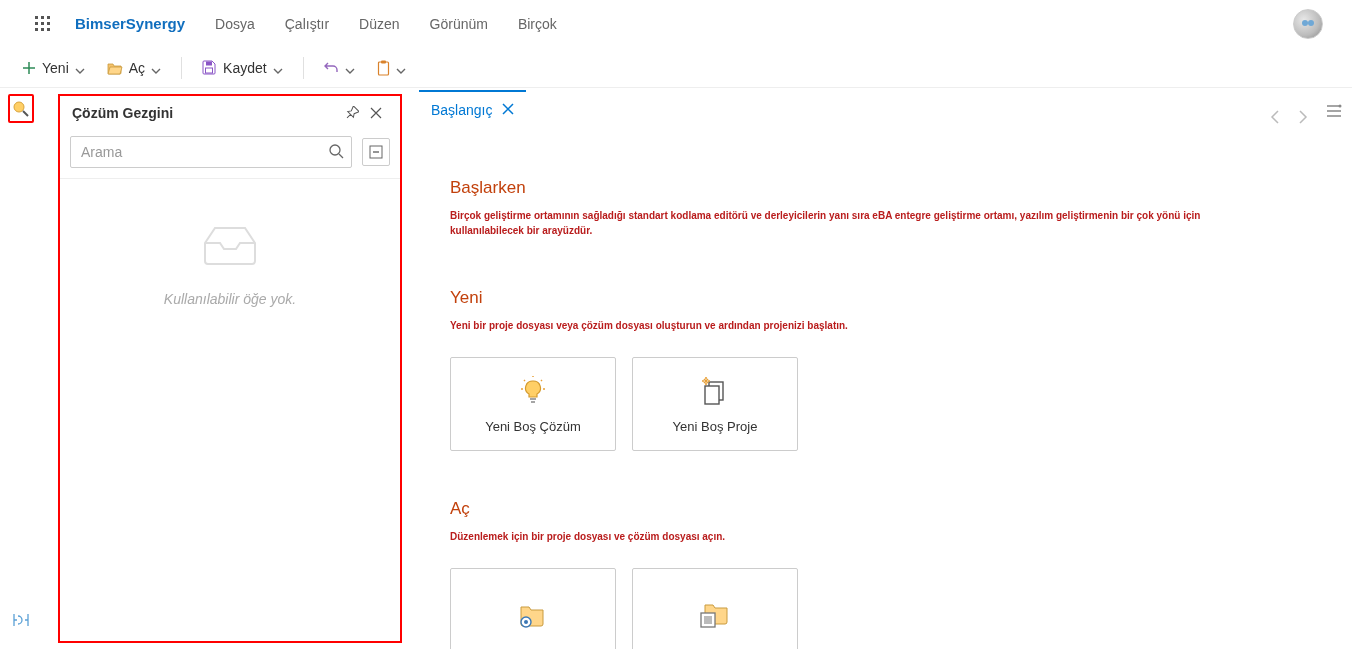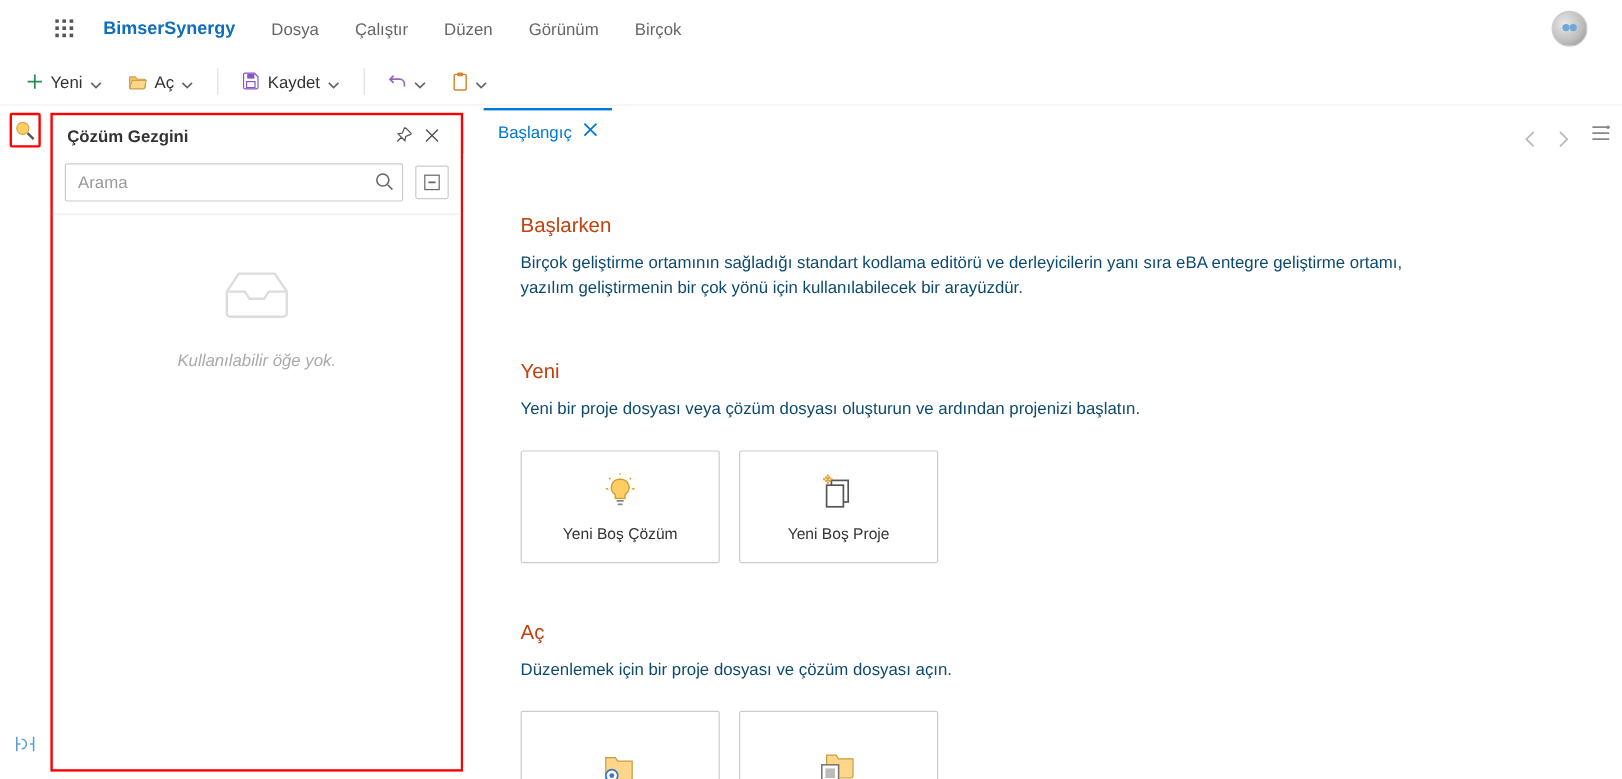--- a/index.html
+++ b/index.html
@@ -1,19 +1,19 @@
 <!DOCTYPE html>
 <html><head>
 <meta charset="utf-8">
 <style>
   * { box-sizing: border-box; margin: 0; padding: 0; font-family: "Segoe UI", Arial, sans-serif; }
   body { width: 1352px; height: 649px; overflow: hidden; background: #fff; color: #333; }
 
   
-  .menubar { height: 48px; display: flex; align-items: center; padding: 0 29px; border-bottom: 1px solid transparent; margin-left: 11px; }
+  .menubar { height: 48px; display: flex; align-items: center; padding: 0 29px; border-bottom: 1px solid transparent; }
   .app-grid { width: 28px; height: 28px; display:flex; align-items:center; justify-content:center; margin-right: 18px; }
   .brand { font-weight: 700; font-size: 15px; color: #106ebe; margin-right: 30px; }
   .menu-items { display:flex; gap: 30px; }
   .menu-item { font-size: 14px; color: #666; cursor: pointer; }
   .avatar { margin-left:auto; width:30px; height:30px; border-radius:50%; background:radial-gradient(circle at 35% 35%, #e8e8e8 0%, #bcbcbc 60%, #888 100%); border:1px solid #ccc; position:relative; }
   .avatar::before, .avatar::after { content:""; position:absolute; width:6px; height:6px; background:#6fa8d6; border-radius:50%; top:10px; }
   .avatar::before { left:8px; } .avatar::after { right:8px; }
 
   
   .toolbar { height: 40px; display:flex; align-items:center; padding: 0 14px; border-bottom: 1px solid #eee; gap: 6px; }
@@ -23,21 +23,21 @@
   .chev svg { stroke:#666; }
 
   
   .main { display:flex; height: calc(100% - 88px); }
   .rail { width: 42px; display:flex; flex-direction:column; align-items:center; padding-top:6px; position:relative; }
   .rail-btn { width:26px; height:26px; display:flex; align-items:center; justify-content:center; cursor:pointer; }
   .rail-btn.highlight { border: 2px solid #ff0000; border-radius:2px; width:26px; height:29px; }
   .rail-bottom { position:absolute; bottom: 16px; }
 
   
-  .panel { width: 344px; border: 2px solid #ff0000; display:flex; flex-direction:column; margin-top:6px; margin-bottom:6px;}
+  .panel { width: 344px; border: 2px solid #ff0000; display:flex; flex-direction:column; margin-top:6px; margin-bottom:6px;margin-left:16px;}
   .panel-head { height: 34px; display:flex; align-items:center; padding: 0 12px; }
   .panel-title { font-size:14px; font-weight:600; flex:1; }
   .panel-act { width:24px; height:24px; display:flex; align-items:center; justify-content:center; cursor:pointer; color:#444; }
   .panel-search-row { display:flex; align-items:center; padding: 6px 10px 10px 10px; gap:10px; border-bottom:1px solid #eee; }
   .search-wrap { flex:1; position:relative; }
   .search-input { width:100%; height:32px; border:1px solid #ccc; border-radius:2px; padding: 0 32px 0 10px; font-size:14px; outline:none; }
   .search-input::placeholder { color:#999; }
   .search-icon { position:absolute; right:8px; top:7px; color:#666; }
   .collapse-btn { width:28px; height:28px; border:1px solid #ccc; border-radius:2px; display:flex; align-items:center; justify-content:center; cursor:pointer; }
   .panel-body { flex:1; display:flex; flex-direction:column; align-items:center; padding-top:44px; }
@@ -47,21 +47,21 @@
   
   .content-wrap { flex:1; display:flex; flex-direction:column; }
   .tabbar { height: 40px; display:flex; align-items:flex-end; padding-left: 17px; padding-right: 8px; gap:8px; }
   .tab { height: 38px; display:flex; align-items:center; padding: 0 12px; gap:10px; font-size:14px; color:#0078d4; border-top:2px solid transparent; cursor:pointer;}
   .tab.active { border-top:2px solid #0078d4; background:#fff; }
   .tab-close { color:#0078d4; font-size:16px; cursor:pointer; line-height:1;}
   .tab-nav { margin-left:auto; display:flex; align-items:center; gap:18px; color:#bbb; }
   .tab-nav .nav-btn { cursor:pointer; }
   .content { flex:1; background:#fff; padding: 50px 40px 20px 48px; overflow:auto; border-left: 0; }
   .content h2 { font-size:17px; font-weight:400; color:#c2410c; margin-bottom:10px; }
-  .content p { font-size:14px; color:#0c4a6e; line-height:1.5; max-width: 780px; margin-bottom: 50px;}
+  .content p { font-size:10px; color:#b91c1c; line-height:1.5; max-width: 780px; margin-bottom: 50px; font-weight: bold;}
   .content p.sub { margin-bottom:24px; }
   .card-row { display:flex; gap:16px; margin-bottom: 48px;}
   .card { width:166px; height:94px; border:1px solid #ccc; border-radius:2px; display:flex; flex-direction:column; align-items:center; justify-content:center; gap:14px; cursor:pointer; }
   .card-icon { height:30px; display:flex; align-items:center; justify-content:center; }
   .card-label { font-size:13px; color:#333; }
   .right-rail { width:36px; display:flex; flex-direction:column; align-items:center; padding-top:10px;}
 </style>
 </head>
 <body>
 

